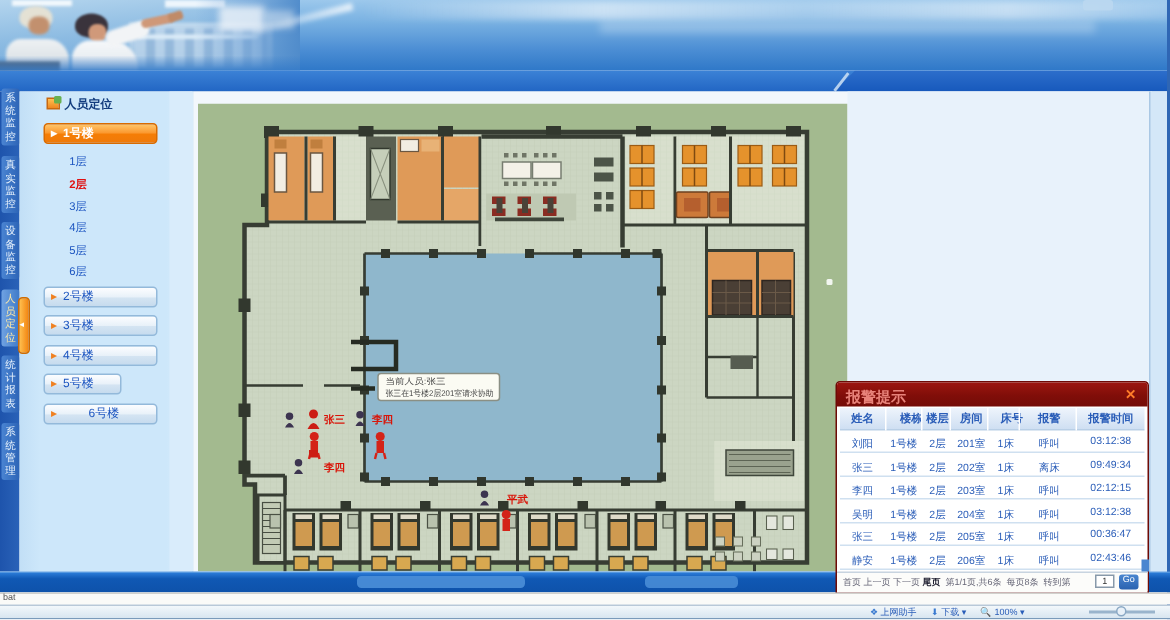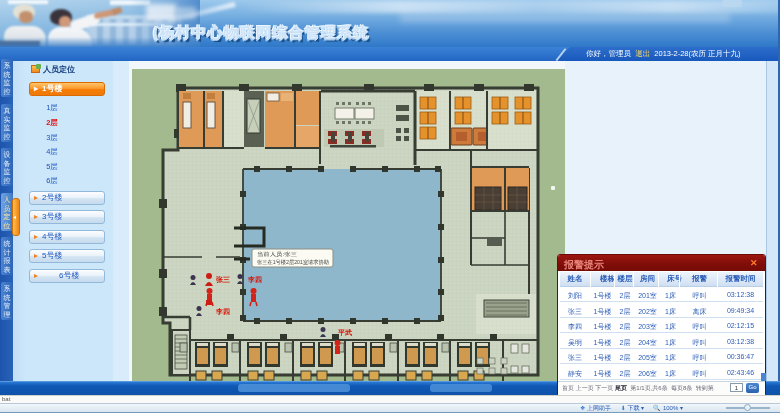--- a/index.html
+++ b/index.html
@@ -48,31 +48,29 @@
 
   <div style="left:130px;top:0;width:70px;height:47px;background:linear-gradient(90deg,rgba(95,150,210,0) 0%,rgba(95,150,210,.5) 55%,rgba(78,138,202,.95) 100%);"></div>
   <div style="left:0;top:37px;width:200px;height:10px;background:linear-gradient(rgba(52,122,200,0),rgba(52,122,200,.85));"></div>
 </div>
 
 <div style="left:168px;top:10px;width:68px;height:5px;background:linear-gradient(90deg,rgba(255,255,255,.1),rgba(255,255,255,.75));transform:rotate(-14deg);filter:blur(1.5px);"></div>
 
 <div style="left:146px;top:4px;width:30px;height:17px;background:#f0f5fa;opacity:.8;filter:blur(2.5px);"></div>
 <div style="left:176px;top:7px;width:20px;height:12px;background:#dde8f2;opacity:.5;filter:blur(2px);"></div>
 
-<div style="left:153px;top:24px;width:260px;height:20px;font-size:15px;font-weight:bold;letter-spacing:1.2px;color:#cde3f8;text-shadow:-1px -1px 0 #eef7ff,1px -1px 0 #d8ecfc,-1px 1px 0 #9cc4e8,1px 1px 0 #1c5494,2px 2px 1px rgba(13,60,110,0.85);white-space:nowrap;"><span style="position:static;font-size:14px;">(</span>杨村中心物联网综合管理系统</div>
 
 <div style="left:722px;top:0;width:20px;height:7px;background:#bcd8f0;opacity:.85;border-radius:2px;"></div>
 
 <div style="left:0;top:47px;width:780px;height:14px;background:linear-gradient(#3c82d6,#2266c4);"></div>
 
 <div style="left:556px;top:47px;width:224px;height:14px;background:linear-gradient(#2d6ecb,#1759bc);clip-path:polygon(14px 0,100% 0,100% 100%,0 100%);"></div>
 
 <div style="left:560px;top:47px;width:1.5px;height:15px;background:#d8e8f8;transform:rotate(38deg);opacity:.8;"></div>
 
-<div style="left:586px;top:49px;width:190px;height:11px;font-size:7.5px;color:#ffffff;white-space:nowrap;">你好，管理员&nbsp;&nbsp;<span style="position:static;color:#ffd95e;">退出</span>&nbsp;&nbsp;2013-2-28(农历 正月十九)</div>
 
 <div style="left:0;top:61px;width:13px;height:320px;background:linear-gradient(90deg,#1e54ac,#2a62b8);"></div>
 
 <div style="left:1px;top:59px;width:12px;height:38px;background:linear-gradient(90deg,#4a84d2,#2d64b6);border-radius:2px;color:#e8f2fc;font-size:7px;line-height:8.5px;text-align:center;padding-top:3px;">系<br>统<br>监<br>控</div>
 
 <div style="left:1px;top:104px;width:12px;height:38px;background:linear-gradient(90deg,#4a84d2,#2d64b6);border-radius:2px;color:#e8f2fc;font-size:7px;line-height:8.5px;text-align:center;padding-top:3px;">真<br>实<br>监<br>控</div>
 
 <div style="left:1px;top:148px;width:12px;height:38px;background:linear-gradient(90deg,#4a84d2,#2d64b6);border-radius:2px;color:#e8f2fc;font-size:7px;line-height:8.5px;text-align:center;padding-top:3px;">设<br>备<br>监<br>控</div>
 
 <div style="left:1px;top:193px;width:12px;height:38px;background:linear-gradient(90deg,#6fa2e2,#3f7ac8);border-radius:2px;color:#ffeaa8;font-size:7px;line-height:8.5px;text-align:center;padding-top:3px;">人<br>员<br>定<br>位</div>
@@ -103,21 +101,21 @@
 <div style="left:30px;top:162px;width:44px;height:10px;font-size:7.5px;color:#1c55c0;text-align:center;">5层</div>
 
 <div style="left:30px;top:176px;width:44px;height:10px;font-size:7.5px;color:#1c55c0;text-align:center;">6层</div>
 
 <div style="left:29px;top:191px;width:76px;height:14px;background:linear-gradient(#fcfdff,#e8f1f9 50%,#d4e4f2 55%,#c6dbee);border:1px solid #93b9da;border-radius:3px;color:#1c55c0;font-size:8px;line-height:12px;"><span style="position:static;margin-left:4px;color:#f08020;">▸</span><span style="position:static;margin-left:4px;">2号楼</span></div>
 
 <div style="left:29px;top:210px;width:76px;height:14px;background:linear-gradient(#fcfdff,#e8f1f9 50%,#d4e4f2 55%,#c6dbee);border:1px solid #93b9da;border-radius:3px;color:#1c55c0;font-size:8px;line-height:12px;"><span style="position:static;margin-left:4px;color:#f08020;">▸</span><span style="position:static;margin-left:4px;">3号楼</span></div>
 
 <div style="left:29px;top:230px;width:76px;height:14px;background:linear-gradient(#fcfdff,#e8f1f9 50%,#d4e4f2 55%,#c6dbee);border:1px solid #93b9da;border-radius:3px;color:#1c55c0;font-size:8px;line-height:12px;"><span style="position:static;margin-left:4px;color:#f08020;">▸</span><span style="position:static;margin-left:4px;">4号楼</span></div>
 
-<div style="left:29px;top:249px;width:76px;height:14px;background:linear-gradient(#fcfdff,#e8f1f9 50%,#d4e4f2 55%,#c6dbee);border:1px solid #93b9da;border-radius:3px;color:#1c55c0;font-size:8px;line-height:12px;"><span style="position:static;margin-left:4px;color:#f08020;">▸</span><span style="position:static;margin-left:4px;">5号楼</span></div>
+<div style="left:29px;top:249px;width:52px;height:14px;background:linear-gradient(#fcfdff,#e8f1f9 50%,#d4e4f2 55%,#c6dbee);border:1px solid #93b9da;border-radius:3px;color:#1c55c0;font-size:8px;line-height:12px;"><span style="position:static;margin-left:4px;color:#f08020;">▸</span><span style="position:static;margin-left:4px;">5号楼</span></div>
 
 <div style="left:29px;top:269px;width:76px;height:14px;background:linear-gradient(#fcfdff,#e8f1f9 50%,#d4e4f2 55%,#c6dbee);border:1px solid #93b9da;border-radius:3px;color:#1c55c0;font-size:8px;line-height:12px;"><span style="position:static;margin-left:4px;color:#f08020;">▸</span><span style="position:static;margin-left:21px;">6号楼</span></div>
 
 <div style="left:12px;top:198px;width:8px;height:38px;background:linear-gradient(90deg,#ffc050,#f28410);border:1px solid #d06c00;border-radius:3px;"></div>
 <div style="left:13px;top:212px;width:6px;height:10px;color:#fff;font-size:6px;line-height:10px;">◂</div>
 
 <div style="left:129px;top:61px;width:651px;height:320px;background:#f2f7fc;"></div>
 
 <div style="left:565px;top:61px;width:203px;height:320px;background:#e8f2fb;"></div>
 

